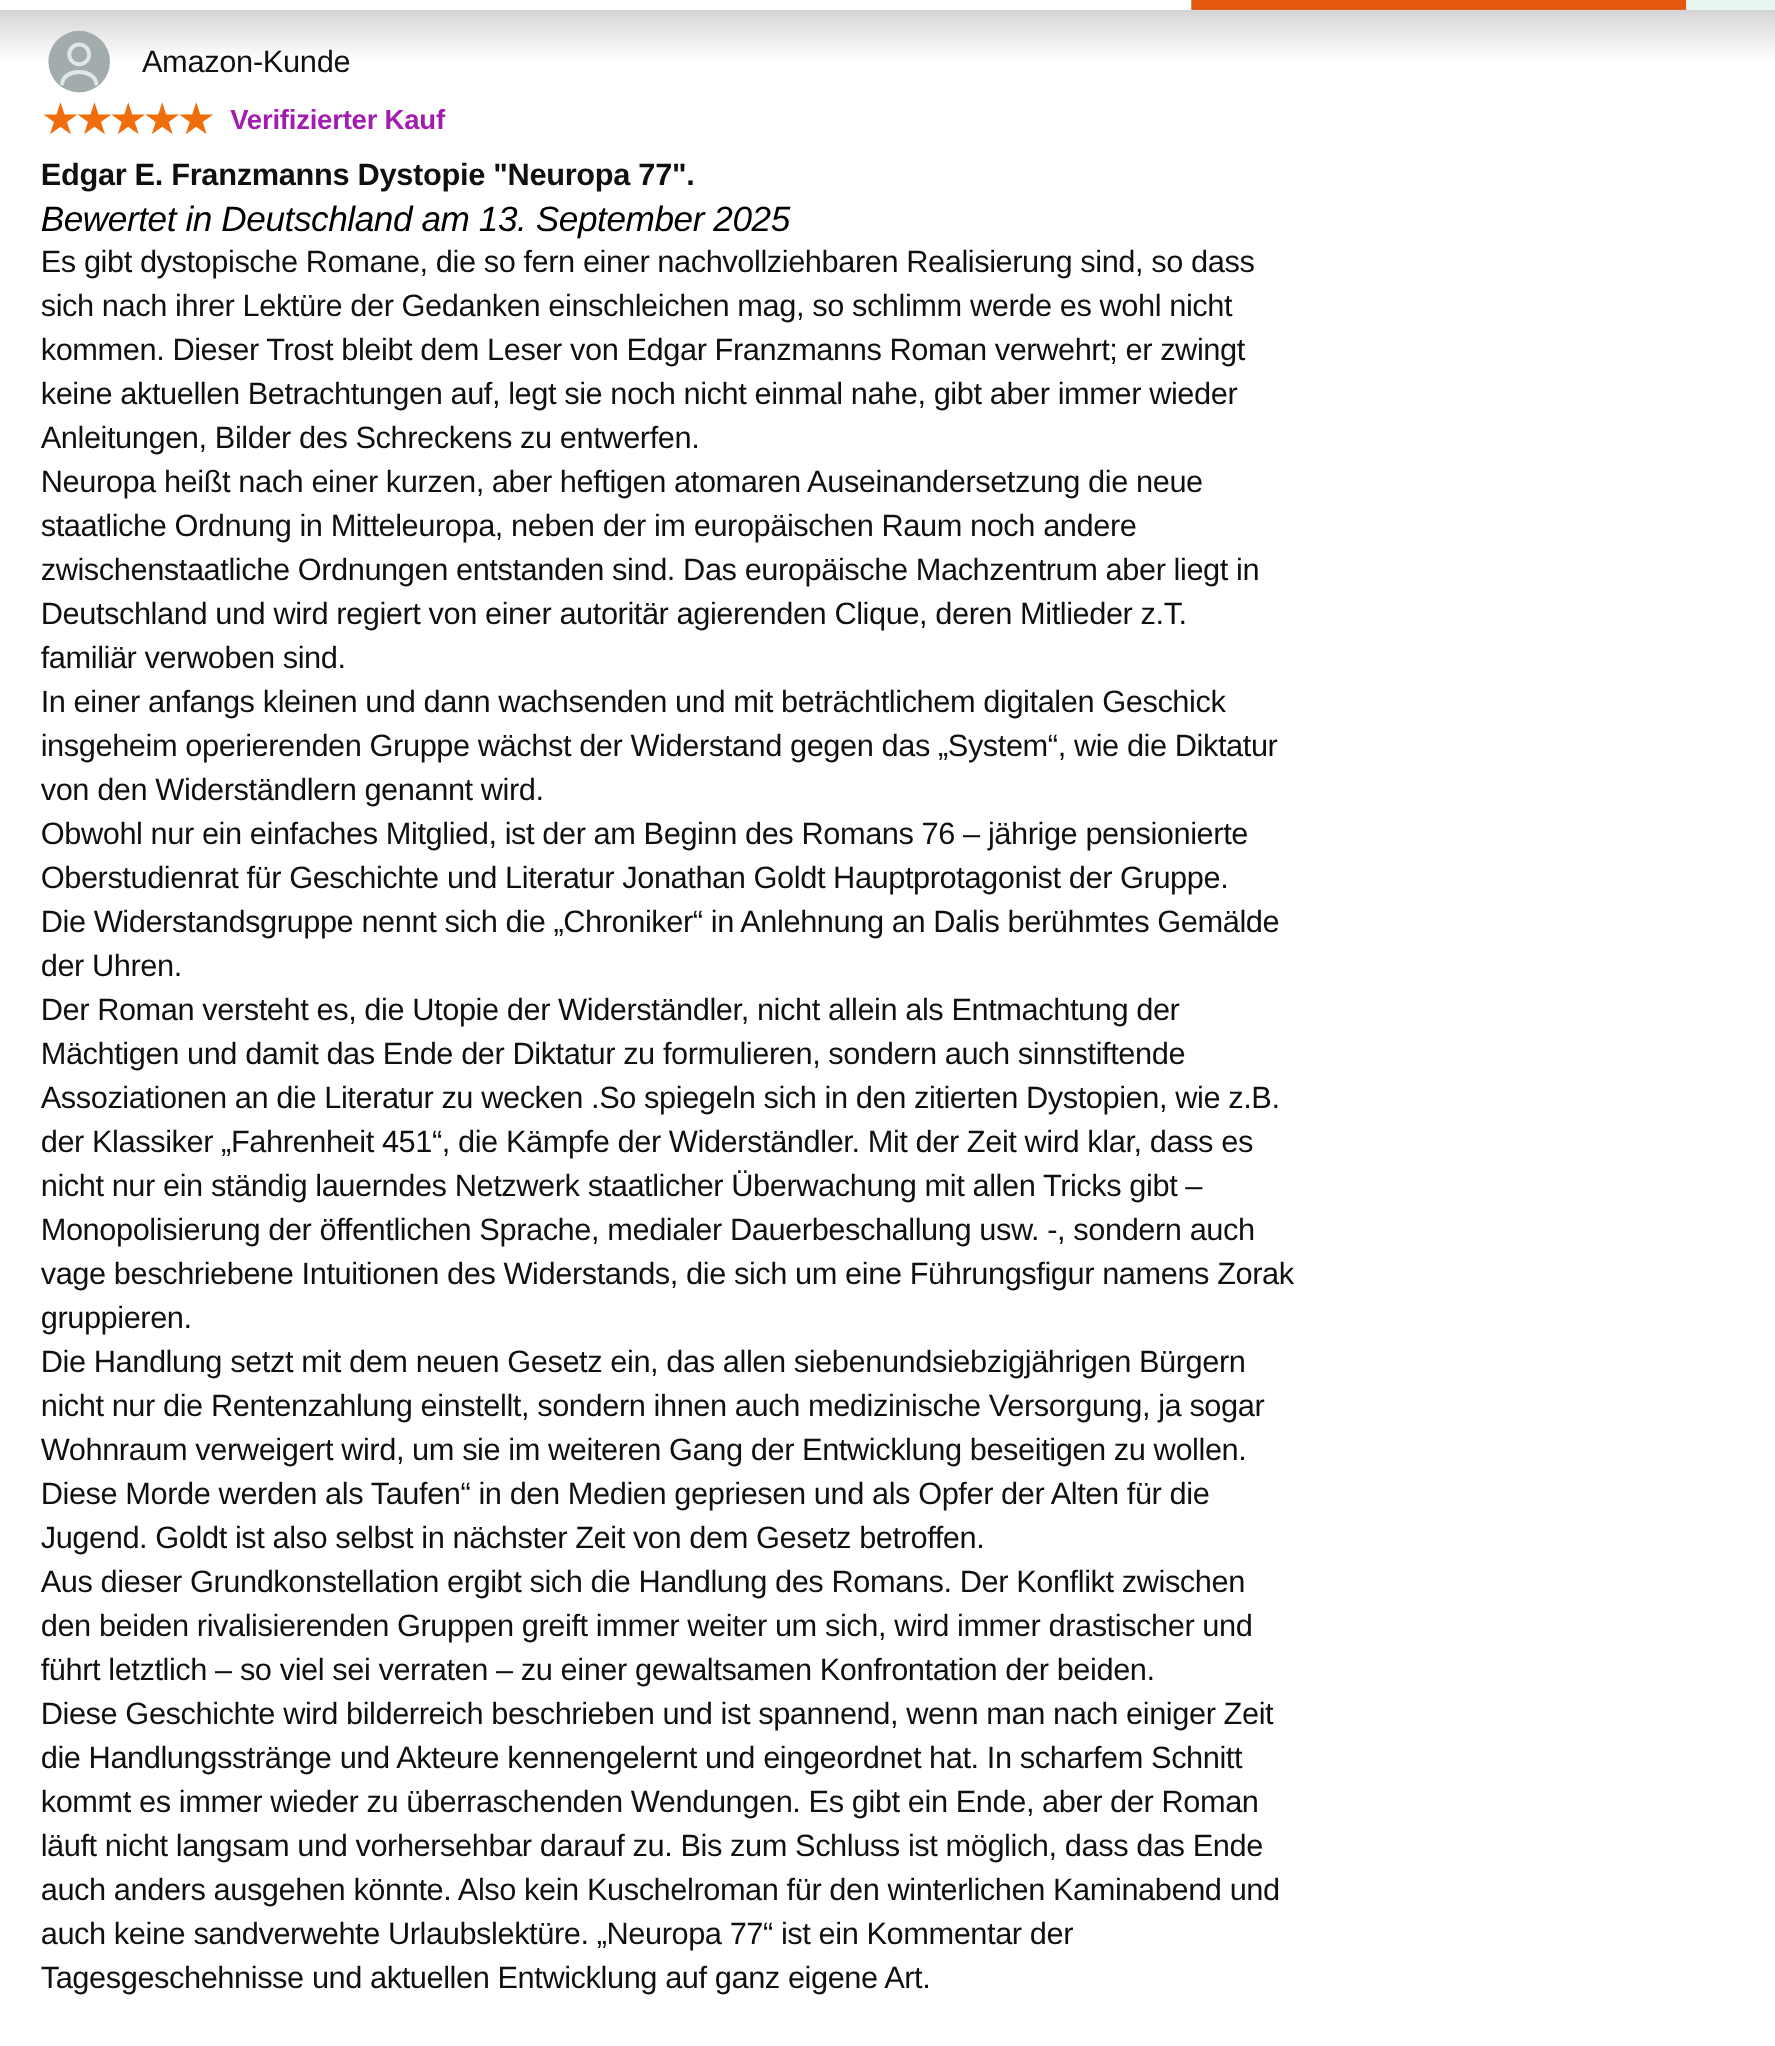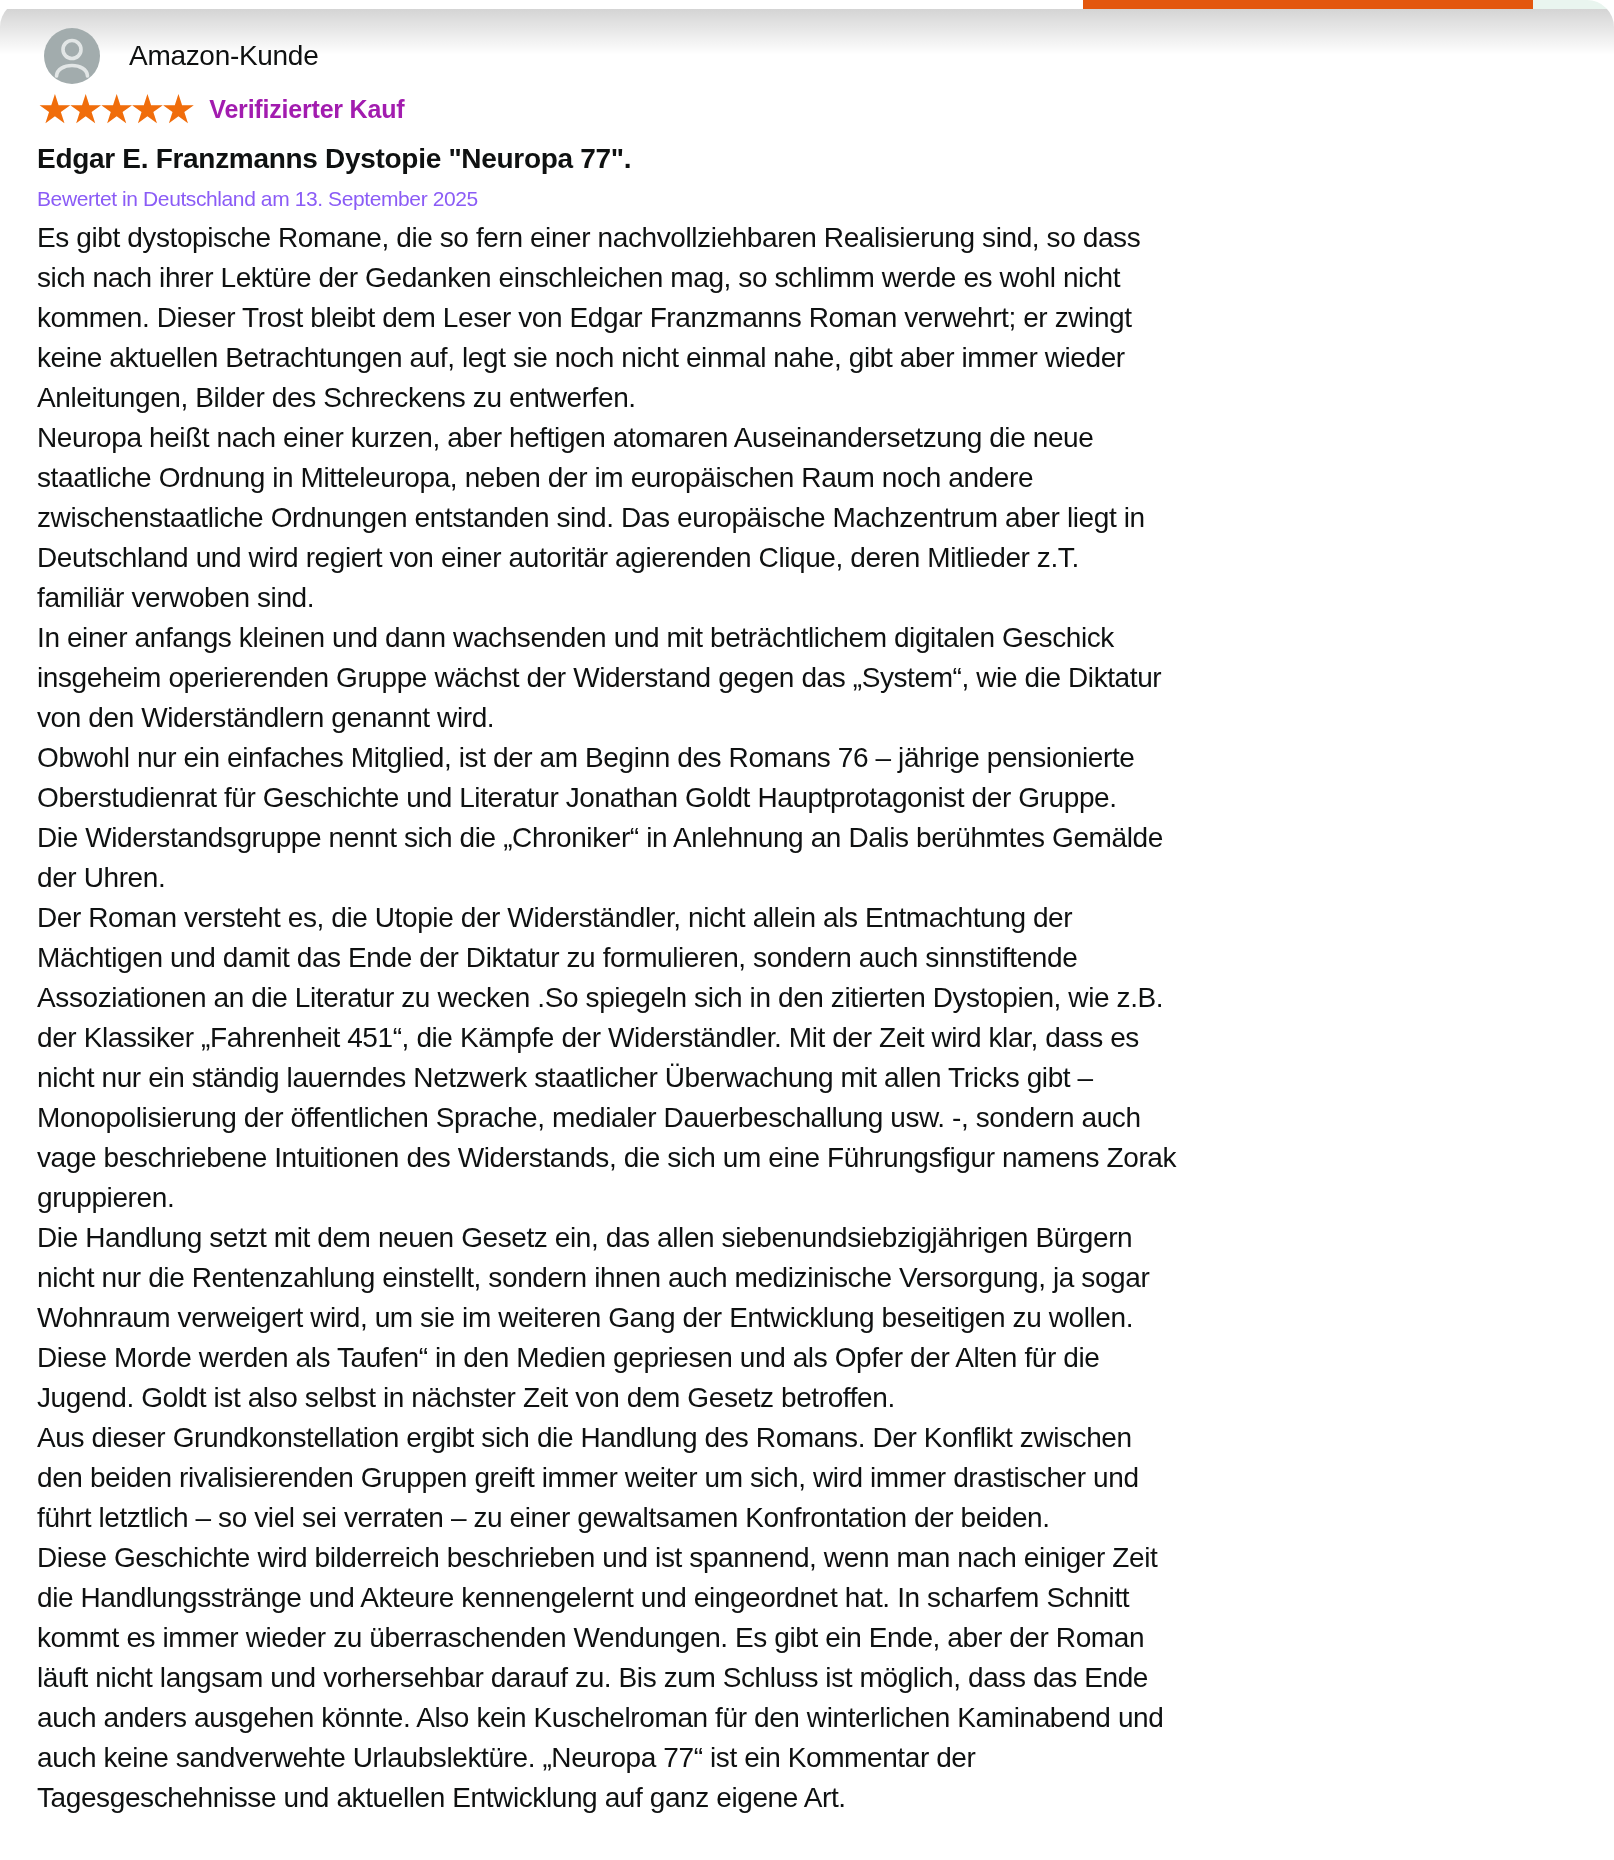--- a/index.html
+++ b/index.html
@@ -7,21 +7,20 @@
     width: 1614px;
     background: #ffffff;
     font-family: "Liberation Sans", "DejaVu Sans", sans-serif;
     color: #0f1111;
   }
   .page {
     position: relative;
     width: 1614px;
     min-height: 1860px;
     overflow: hidden;
-    border-radius: 27px;
   }
 
   
   .top-strip {
     position: absolute;
     top: 0; left: 0; right: 0;
     height: 9px;
     display: flex;
   }
   .strip-blank  { width: 1083px; background: #ffffff; }
@@ -83,24 +82,25 @@
 
   .review-title {
     margin-top: 14px;
     font-size: 28px;
     font-weight: bold;
     line-height: 34px;
     letter-spacing: -0.3px;
   }
   .review-date {
     margin-top: 8px;
-    font-size: 21px;
+    font-size: 32px;
     line-height: 30px;
     letter-spacing: -0.4px;
-    color: #8b5cf6;
+    color: #000000;
+    font-style: italic;
   }
   .review-body {
     margin-top: 4px;
     font-size: 28px;
     line-height: 40px;
     letter-spacing: -0.4px;
     white-space: pre-line;
     max-width: 1570px;
   }
 </style>

